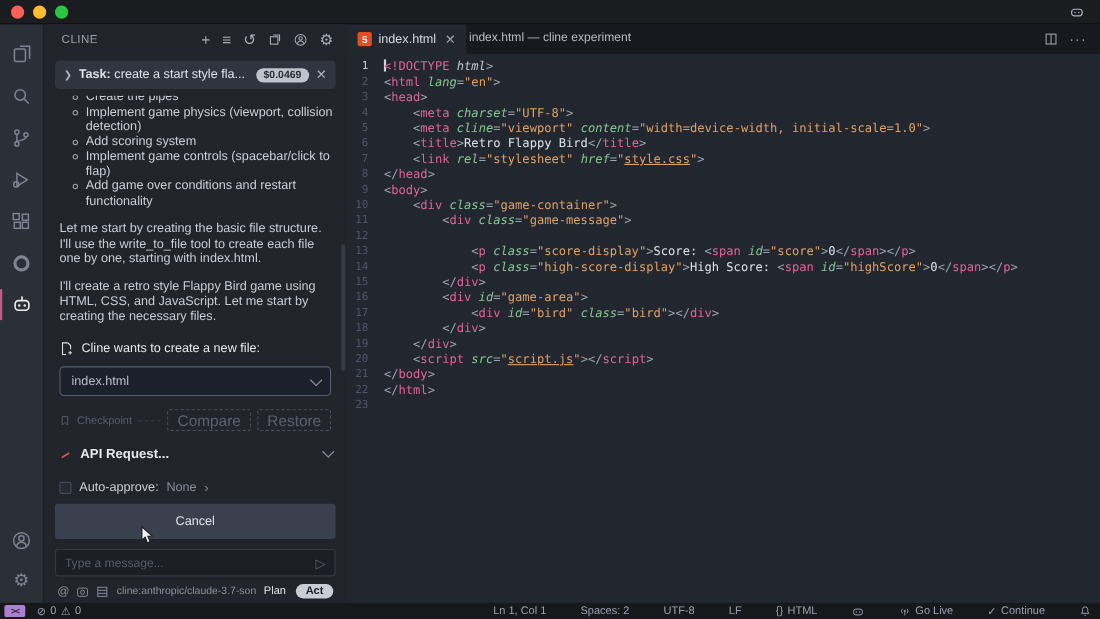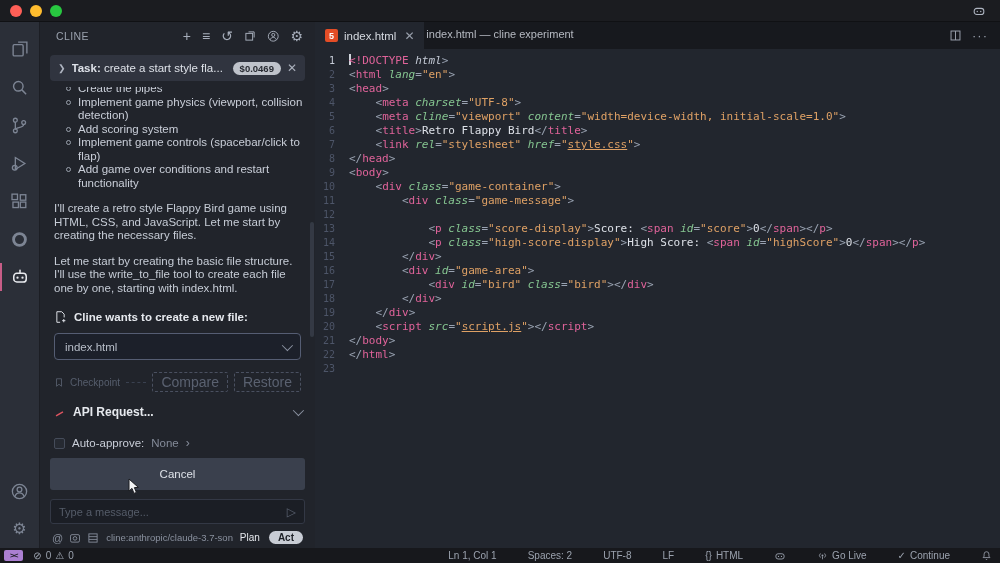--- a/index.html
+++ b/index.html
@@ -40,21 +40,21 @@
   .cost-pill { background:#bfc3cb; color:#272a31; font-size:9.5px; font-weight:bold; border-radius:8px; padding:1px 7px; }
   .task-close { color:#aab0bc; font-size:12px; }
 
   .sb-content { flex:1; overflow:hidden; position:relative; }
   .todo-wrap { overflow:hidden; padding-top:0; margin-top:-5px; }
   .todo-item { display:flex; font-size:11.5px; color:#c9ced8; line-height:13.5px; padding-left:38px; }
   .todo-item .bullet { width:5px; height:5px; border:1px solid #9aa1ad; border-radius:50%; margin:4px 7px 0 -12px; flex:0 0 auto; }
   .sb-para { font-size:11.5px; line-height:13.5px; color:#c6ccd6; margin:12px 14px 0 14px; }
 
   .newfile-row { display:flex; align-items:center; gap:7px; margin:15px 14px 0 14px; color:#e6e9ee; }
-  .newfile-row .nf-label { font-size:11.5px; font-weight:bold; }
+  .newfile-row .nf-label { font-size:11.5px; font-weight:normal; }
 
   .file-dropdown { margin:9px 14px 0 14px; height:27px; border:1px solid #555d73; border-radius:4px; background:#1c202a; display:flex; align-items:center; padding:0 10px; }
   .file-dropdown .fd-text { flex:1; font-size:11.5px; color:#b8bec9; }
   .chev { width:8px; height:8px; border-right:1.4px solid #8a91a0; border-bottom:1.4px solid #8a91a0; transform:rotate(45deg) translateY(-2px); }
 
   .checkpoint-row { display:flex; align-items:center; margin:12px 14px 0 14px; color:#565e6d; gap:6px; }
   .cp-label { font-size:10px; }
   .cp-line { flex:1; border-top:1px dashed #3a4150; }
   .cp-chip { font-size:14px; color:#5a6170; border:1px dashed #4a5060; border-radius:2px; padding:1px 8px; }
 
@@ -249,22 +249,22 @@
             </div>
             <div class="todo-item">
               <span class="bullet"></span>
               <span>Implement game controls (spacebar/click to flap)</span>
             </div>
             <div class="todo-item">
               <span class="bullet"></span>
               <span>Add game over conditions and restart functionality</span>
             </div>
           </div>
+        <div class="sb-para">Let me start by creating the basic file structure. I'll use the write_to_file tool to create each file one by one, starting with index.html.</div>
         <div class="sb-para">I'll create a retro style Flappy Bird game using HTML, CSS, and JavaScript. Let me start by creating the necessary files.</div>
-        <div class="sb-para">Let me start by creating the basic file structure. I'll use the write_to_file tool to create each file one by one, starting with index.html.</div>
 
         <div class="newfile-row">
           <span>
             <svg width="13" height="14" viewBox="0 0 16 16" fill="none" stroke="#dfe2e8" stroke-width="1.2">
               <path d="M9.5 1.5h-6v13h4"></path>
                 <path d="M9.5 1.5l3 3v4"></path>
                 <path d="M12 10.5v4M10 12.5h4"></path>
             </svg>
           </span>
           <span class="nf-label">Cline wants to create a new file:</span>

